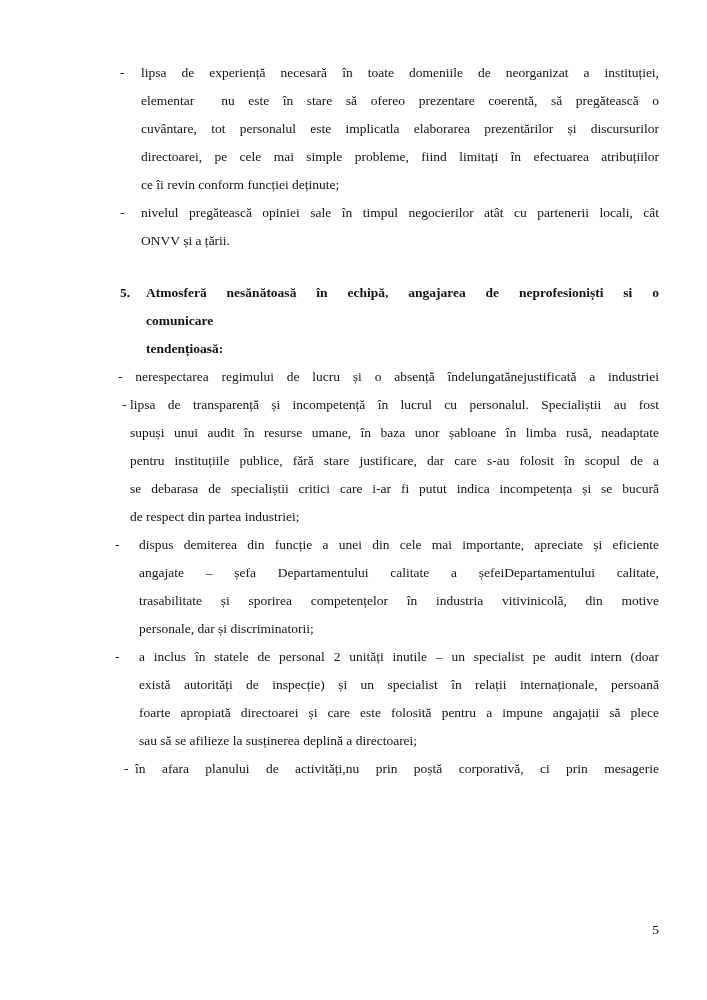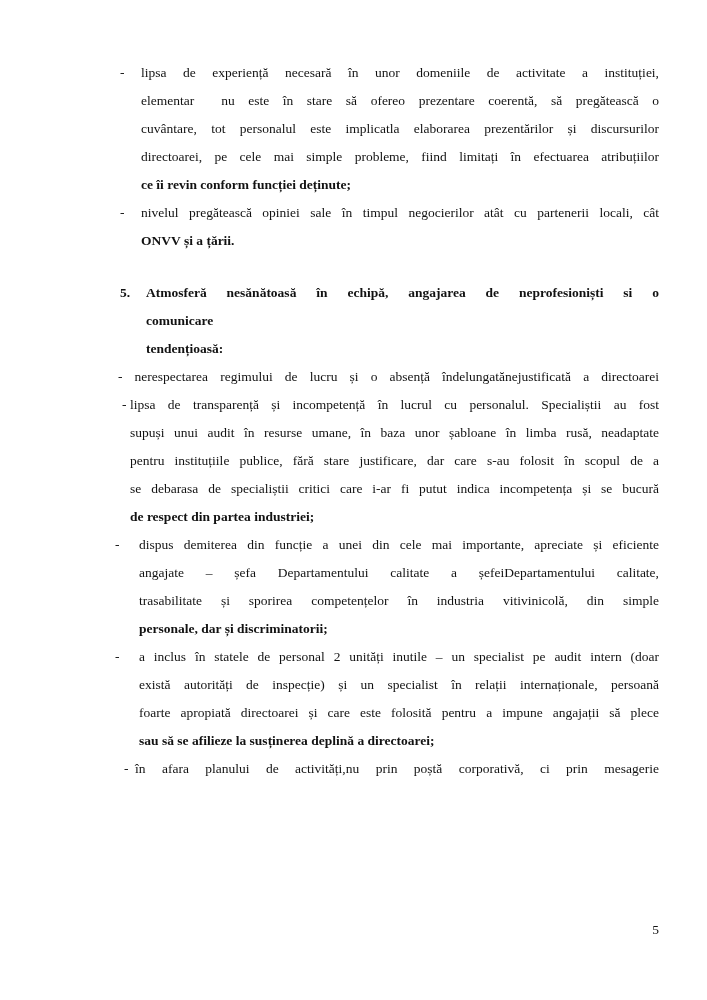--- a/index.html
+++ b/index.html
@@ -27,21 +27,20 @@
     white-space: pre;
   }
   .ln {
     line-height: 28px;
     text-align: justify;
     text-align-last: justify;
     -moz-text-align-last: justify;
   }
   .ln.last, .ln.left {
     text-align-last: left;
-    font-weight: bold;
     -moz-text-align-last: left;
   }
   
   .indent-a .marker { left: 7px; }  .indent-a .lines { padding-left: 28px; }
   .indent-d .marker { left: 9px; }  .indent-d .lines { padding-left: 17px; }
   .indent-e .marker { left: 2px; }  .indent-e .lines { padding-left: 26px; }
   .indent-g .marker { left: 11px; } .indent-g .lines { padding-left: 22px; }
   .plain .ln.first { padding-left: 5px; }
   .heading { position: relative; font-weight: bold; margin-top: 24px; }
   .heading .marker { left: 7px; }
@@ -55,21 +54,21 @@
 </style>
 </head>
 <body>
 
 <div class="page">
   <div class="content">
 
     <div class="item indent-a">
       <span class="marker">-</span>
       <div class="lines">
-        <div class="ln">lipsa de experiență necesară în unor domeniile de activitate a instituției,</div>
+        <div class="ln">lipsa de experiență necesară în toate domeniile de neorganizat a instituției,</div>
         <div class="ln">elementar&nbsp; nu este în stare să ofereo prezentare coerentă, să pregătească o</div>
         <div class="ln">cuvântare, tot personalul este implicatla elaborarea prezentărilor și discursurilor</div>
         <div class="ln">directoarei, pe cele mai simple probleme, fiind limitați în efectuarea atribuțiilor</div>
         <div class="ln last">ce îi revin conform funcției deținute;</div>
       </div>
     </div>
 
     <div class="item indent-a">
       <span class="marker">-</span>
       <div class="lines">
@@ -82,41 +81,41 @@
       <span class="marker">5.</span>
       <div class="lines">
         <div class="ln">Atmosferă nesănătoasă în echipă, angajarea de neprofesioniști si o</div>
         <div class="ln left">comunicare</div>
         <div class="ln left">tendențioasă:</div>
       </div>
     </div>
 
     <div class="item plain">
       <div class="lines">
-        <div class="ln first">- nerespectarea regimului de lucru și o absență îndelungatănejustificată a directoarei</div>
+        <div class="ln first">- nerespectarea regimului de lucru și o absență îndelungatănejustificată a industriei</div>
       </div>
     </div>
 
     <div class="item indent-d">
       <span class="marker">-</span>
       <div class="lines">
         <div class="ln">lipsa de transparență și incompetență în lucrul cu personalul. Specialiștii au fost</div>
         <div class="ln">supuși unui audit în resurse umane, în baza unor șabloane în limba rusă, neadaptate</div>
         <div class="ln">pentru instituțiile publice, fără stare justificare, dar care s-au folosit în scopul de a</div>
         <div class="ln">se debarasa de specialiștii critici care i-ar fi putut indica incompetența și se bucură</div>
         <div class="ln last">de respect din partea industriei;</div>
       </div>
     </div>
 
     <div class="item indent-e">
       <span class="marker">-</span>
       <div class="lines">
         <div class="ln">dispus demiterea din funcție a unei din cele mai importante, apreciate și eficiente</div>
         <div class="ln">angajate – șefa Departamentului calitate a șefeiDepartamentului calitate,</div>
-        <div class="ln">trasabilitate și sporirea competențelor în industria vitivinicolă, din simple</div>
+        <div class="ln">trasabilitate și sporirea competențelor în industria vitivinicolă, din motive</div>
         <div class="ln last">personale, dar și discriminatorii;</div>
       </div>
     </div>
 
     <div class="item indent-e">
       <span class="marker">-</span>
       <div class="lines">
         <div class="ln">a inclus în statele de personal 2 unități inutile – un specialist pe audit intern (doar</div>
         <div class="ln">există autorități de inspecție) și un specialist în relații internaționale, persoană</div>
         <div class="ln">foarte apropiată directoarei și care este folosită pentru a impune angajații să plece</div>

